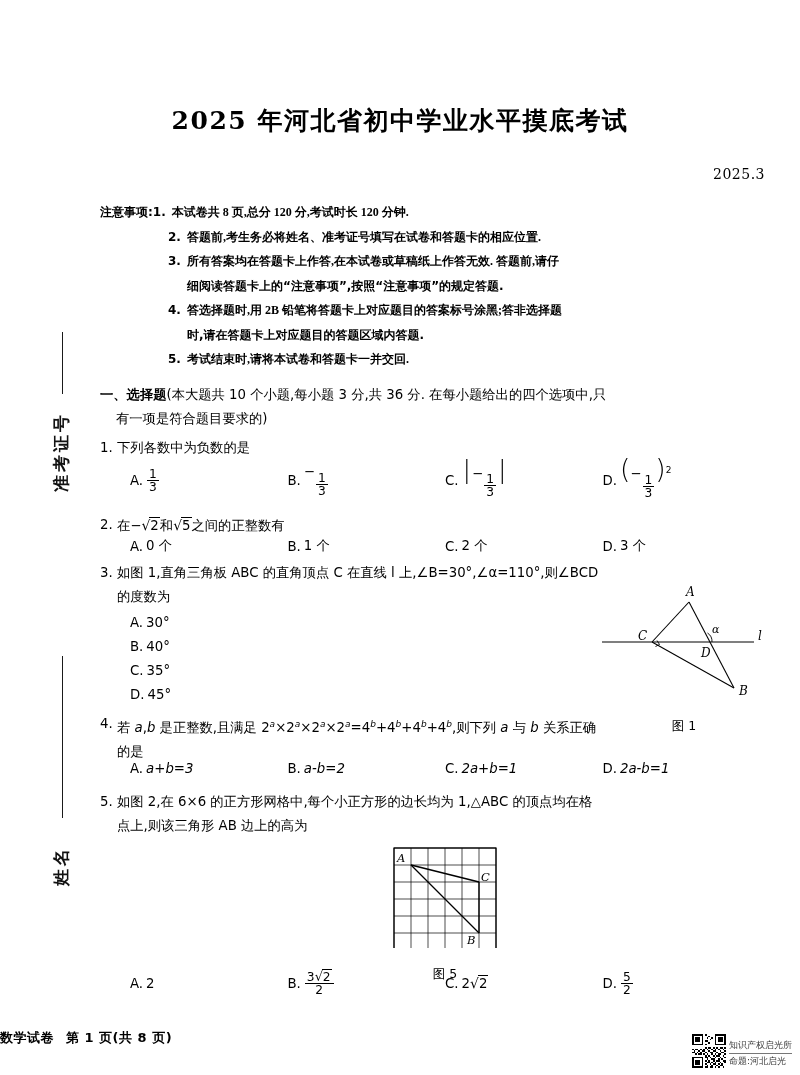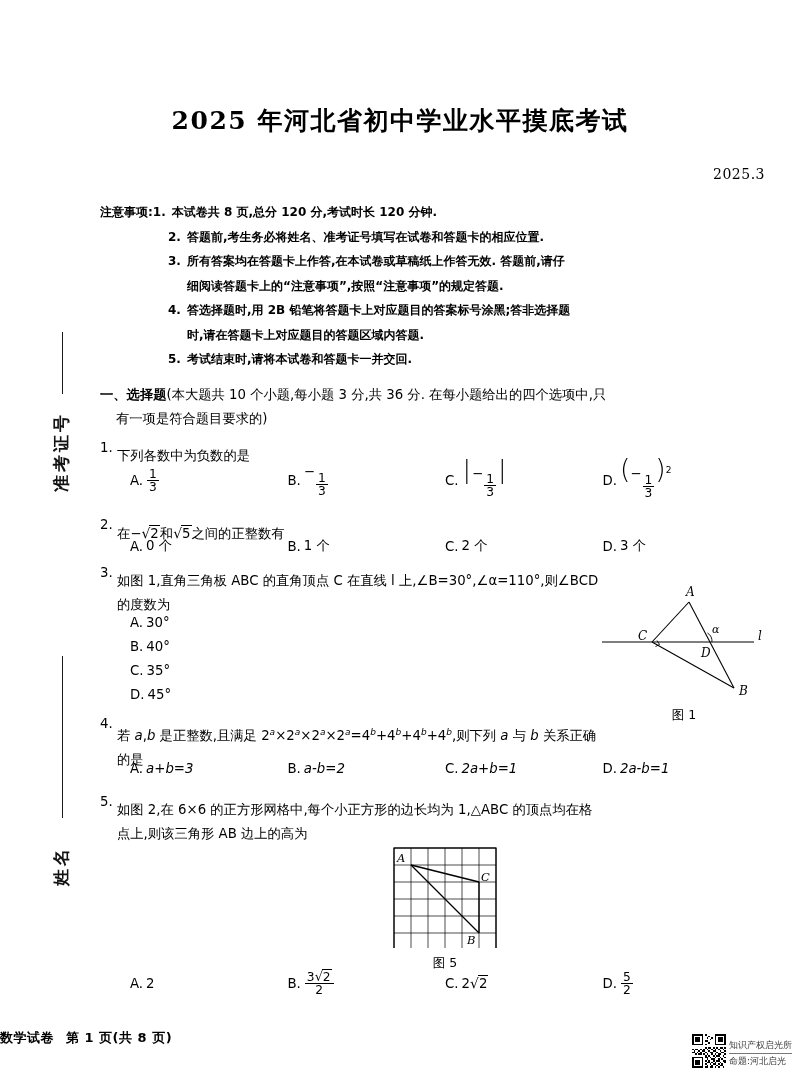--- a/index.html
+++ b/index.html
@@ -93,21 +93,21 @@
     font-family: "DejaVu Sans", "Liberation Sans", sans-serif;
     font-size: 12px;
     line-height: 24.5px;
     font-weight: 700;
   }
   .notice .n-row { display: flex; align-items: flex-start; }
   .notice .n-head { flex: none; }
   .notice .n-body { flex: 1; }
   .notice .n-item { display: flex; align-items: flex-start; }
   .notice .n-num { flex: none; width: 19px; }
-  .notice .n-txt { flex: 1; }
+  .notice .n-txt { flex: 1; font-family: Liberation Serif, serif; }
   .notice .n-cont { padding-left: 19px; }
 
   
   .section-head {
     position: absolute;
     left: 100px;
     top: 383px;
     width: 660px;
     font-family: "DejaVu Sans", "Liberation Sans", sans-serif;
     font-size: 13.3px;
@@ -120,21 +120,21 @@
   .q {
     position: absolute;
     left: 100px;
     width: 660px;
     font-family: "DejaVu Sans", "Liberation Sans", sans-serif;
     font-size: 13.3px;
     line-height: 24px;
   }
   .q-stem { display: flex; align-items: flex-start; }
   .q-no { flex: none; width: 17px; }
-  .q-text { flex: 1; margin-top: 8px; }
+  .q-text { flex: 1; }
   .q-cont { padding-left: 17px; }
 
   
   .choices {
     position: absolute;
     left: 130px;
     width: 630px;
     display: flex;
     font-family: "DejaVu Sans", "Liberation Sans", sans-serif;
     font-size: 13.3px;
@@ -182,21 +182,21 @@
   .rad .rsym { font-size: 1.05em; }
   .rad .rbody { border-top: 1px solid #000; padding: 0 1px; margin-left: -1px; }
   .it { font-style: italic; }
 
   
   .fig { position: absolute; }
   .fig-cap {
     text-align: center;
     font-family: "DejaVu Sans", "Liberation Sans", sans-serif;
     font-size: 12.5px;
-    margin-top: 3px;
+    margin-top: 14px;
   }
 
   
   .footer {
     position: absolute;
     left: 0; right: 0;
     top: 1029px;
     text-align: left;
     font-family: "DejaVu Sans", "Liberation Sans", sans-serif;
     font-size: 13px;

